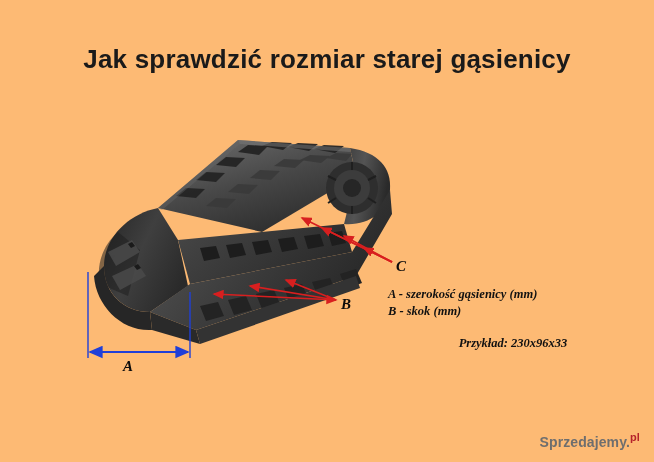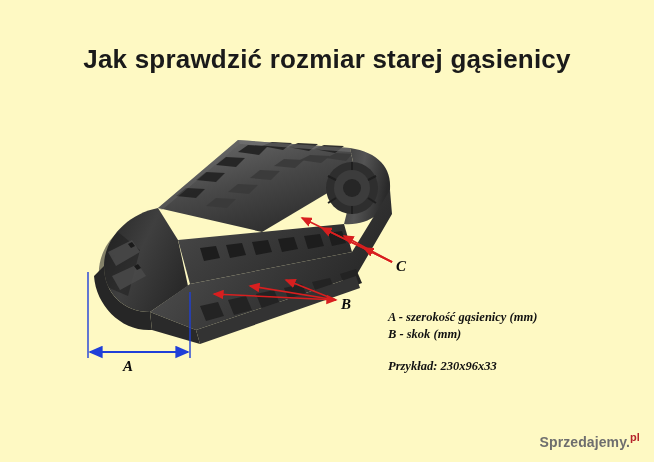--- a/index.html
+++ b/index.html
@@ -7,21 +7,21 @@
     padding: 0;
     background: #ffffff;
   }
   body {
     font-family: "Liberation Sans", sans-serif;
   }
   #page {
     position: relative;
     width: 654px;
     height: 462px;
-    background: #fef9c3;
+    background: #fdba74;
     overflow: hidden;
   }
   #title {
     position: absolute;
     left: 0;
     top: 44px;
     width: 654px;
     text-align: center;
     font-size: 26px;
     font-weight: bold;
@@ -40,27 +40,27 @@
     position: absolute;
     left: 388px;
     top: 286px;
     width: 250px;
     font-size: 12.5px;
     font-style: italic;
     font-weight: bold;
     color: #111111;
     line-height: 16.5px;
     font-family: "Liberation Serif", serif;
-    margin-top: 23px;
   }
   .legend div {
     white-space: nowrap;
   }
   .legend .example {
     margin-top: 16px;
+    text-align: center;
   }
   .dimlabel {
     position: absolute;
     font-size: 15px;
     font-style: italic;
     font-weight: bold;
     color: #0b0b0b;
     font-family: "Liberation Serif", serif;
   }
   #label-a { left: 123px; top: 358px; }

